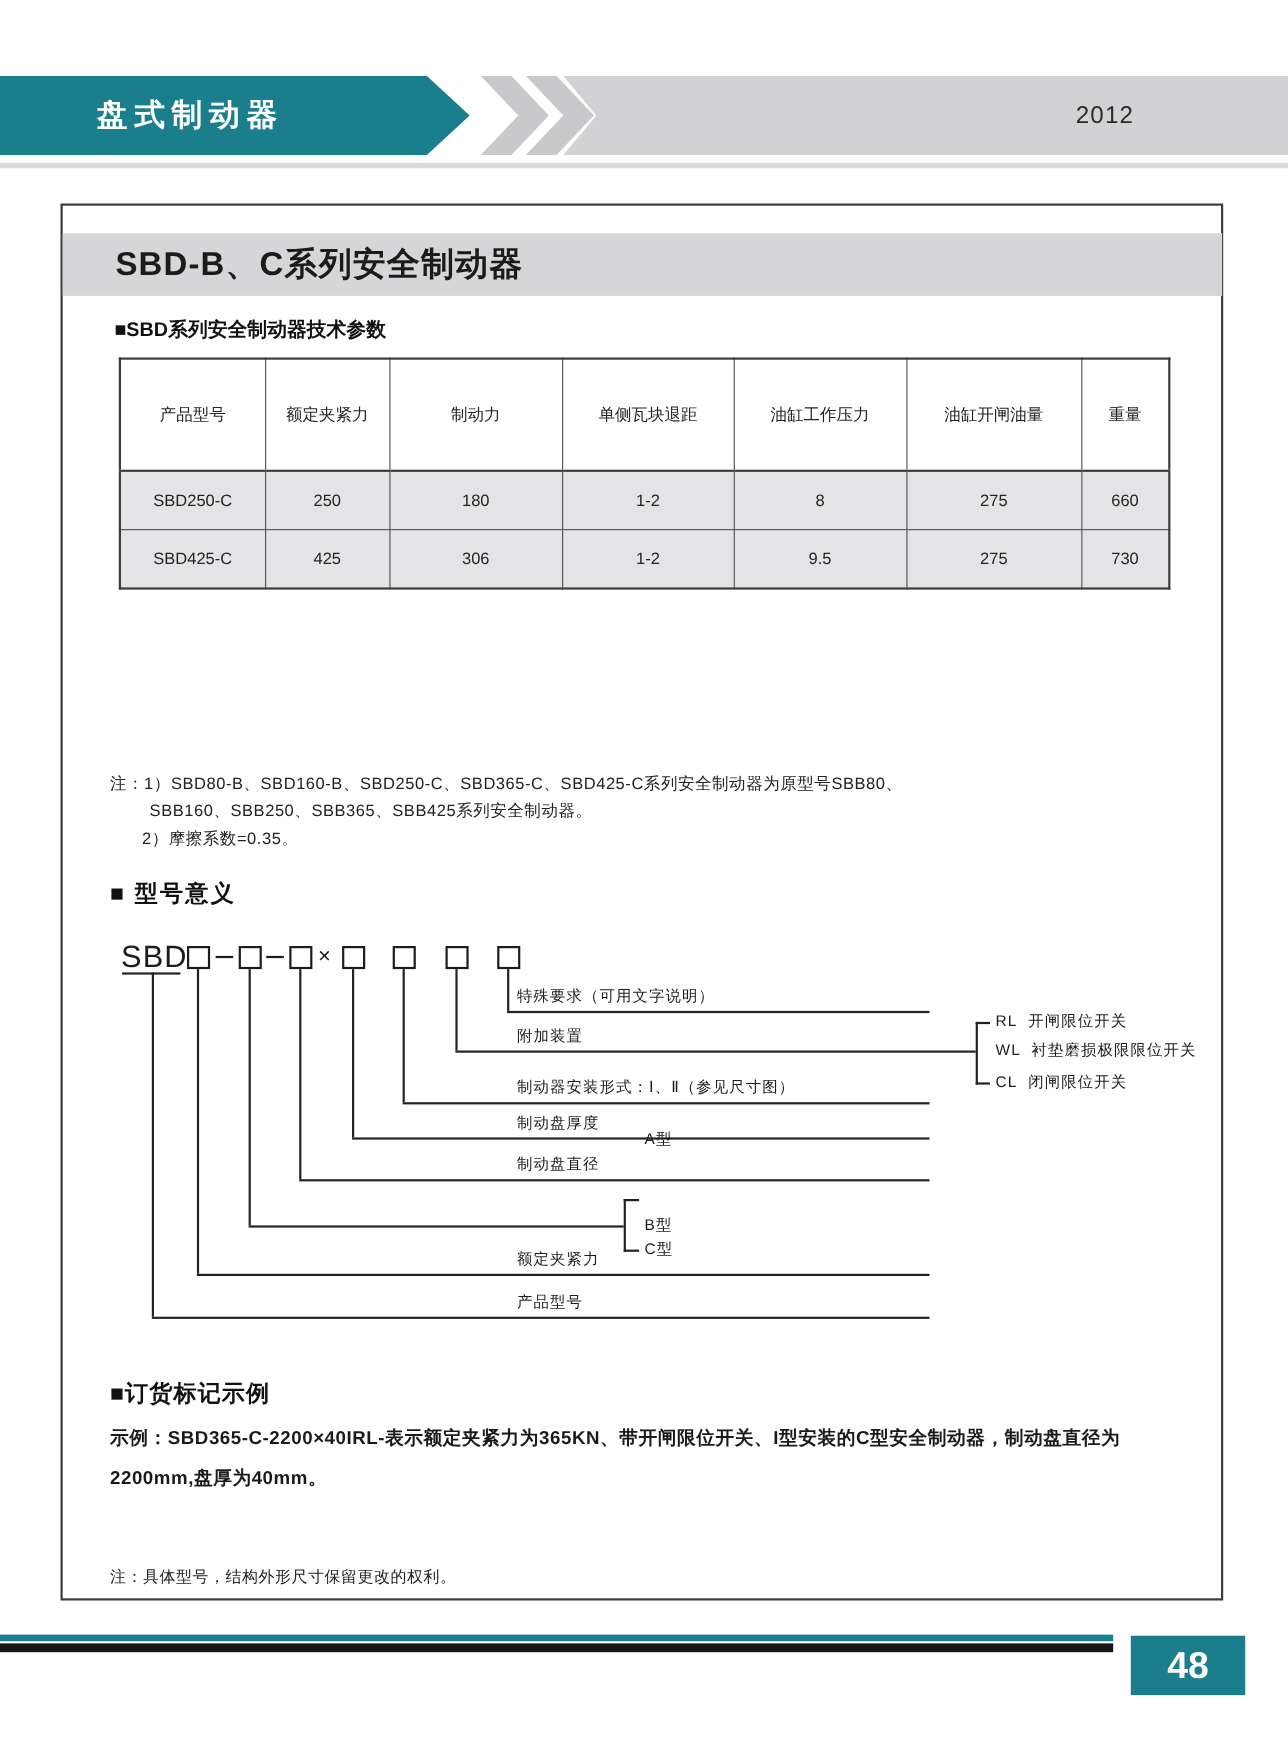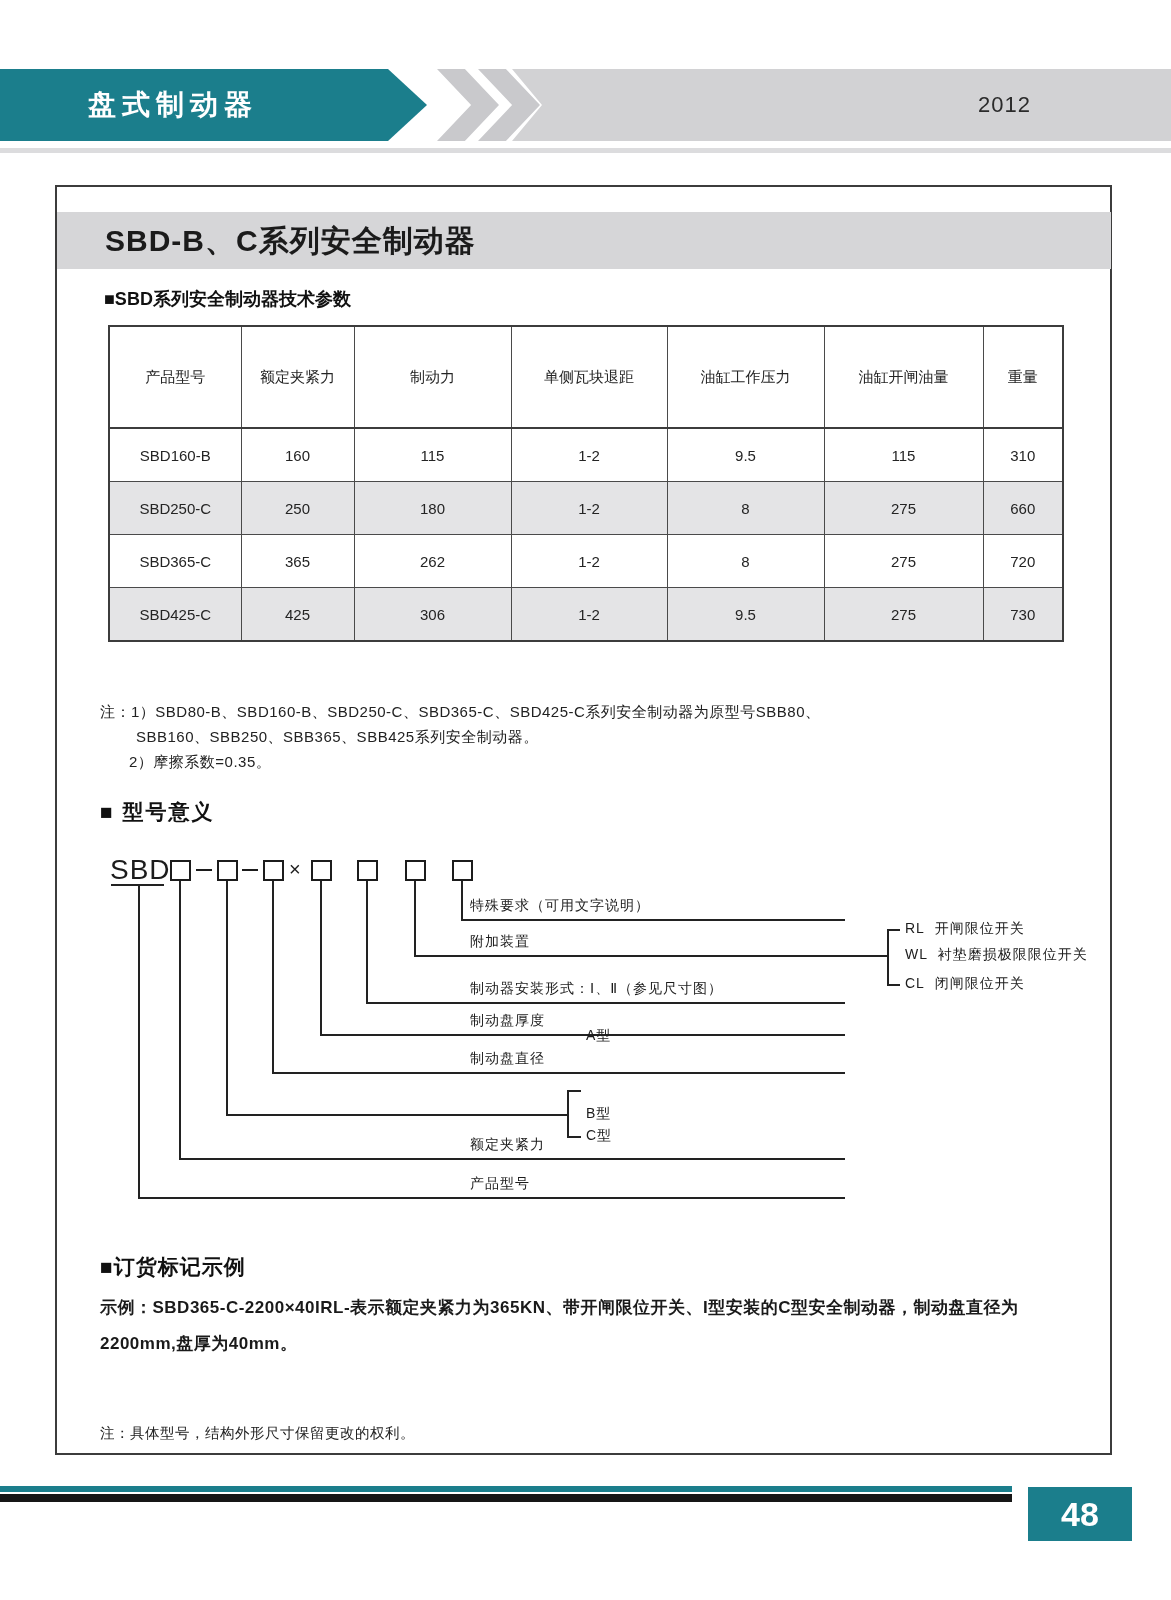--- a/index.html
+++ b/index.html
@@ -93,46 +93,28 @@
       <th>产品型号</th>
       <th>额定夹紧力</th>
       <th>制动力</th>
       <th>单侧瓦块退距</th>
       <th>油缸工作压力</th>
       <th>油缸开闸油量</th>
       <th>重量</th>
     </tr>
   </thead>
   <tbody>
-    <tr>
-      <td>SBD160-B</td>
-      <td>160</td>
-      <td>115</td>
-      <td>1-2</td>
-      <td>9.5</td>
-      <td>115</td>
-      <td>310</td>
-    </tr>
     <tr class="gray">
       <td>SBD250-C</td>
       <td>250</td>
       <td>180</td>
       <td>1-2</td>
       <td>8</td>
       <td>275</td>
       <td>660</td>
-    </tr>
-    <tr>
-      <td>SBD365-C</td>
-      <td>365</td>
-      <td>262</td>
-      <td>1-2</td>
-      <td>8</td>
-      <td>275</td>
-      <td>720</td>
     </tr>
     <tr class="gray">
       <td>SBD425-C</td>
       <td>425</td>
       <td>306</td>
       <td>1-2</td>
       <td>9.5</td>
       <td>275</td>
       <td>730</td>
     </tr>

